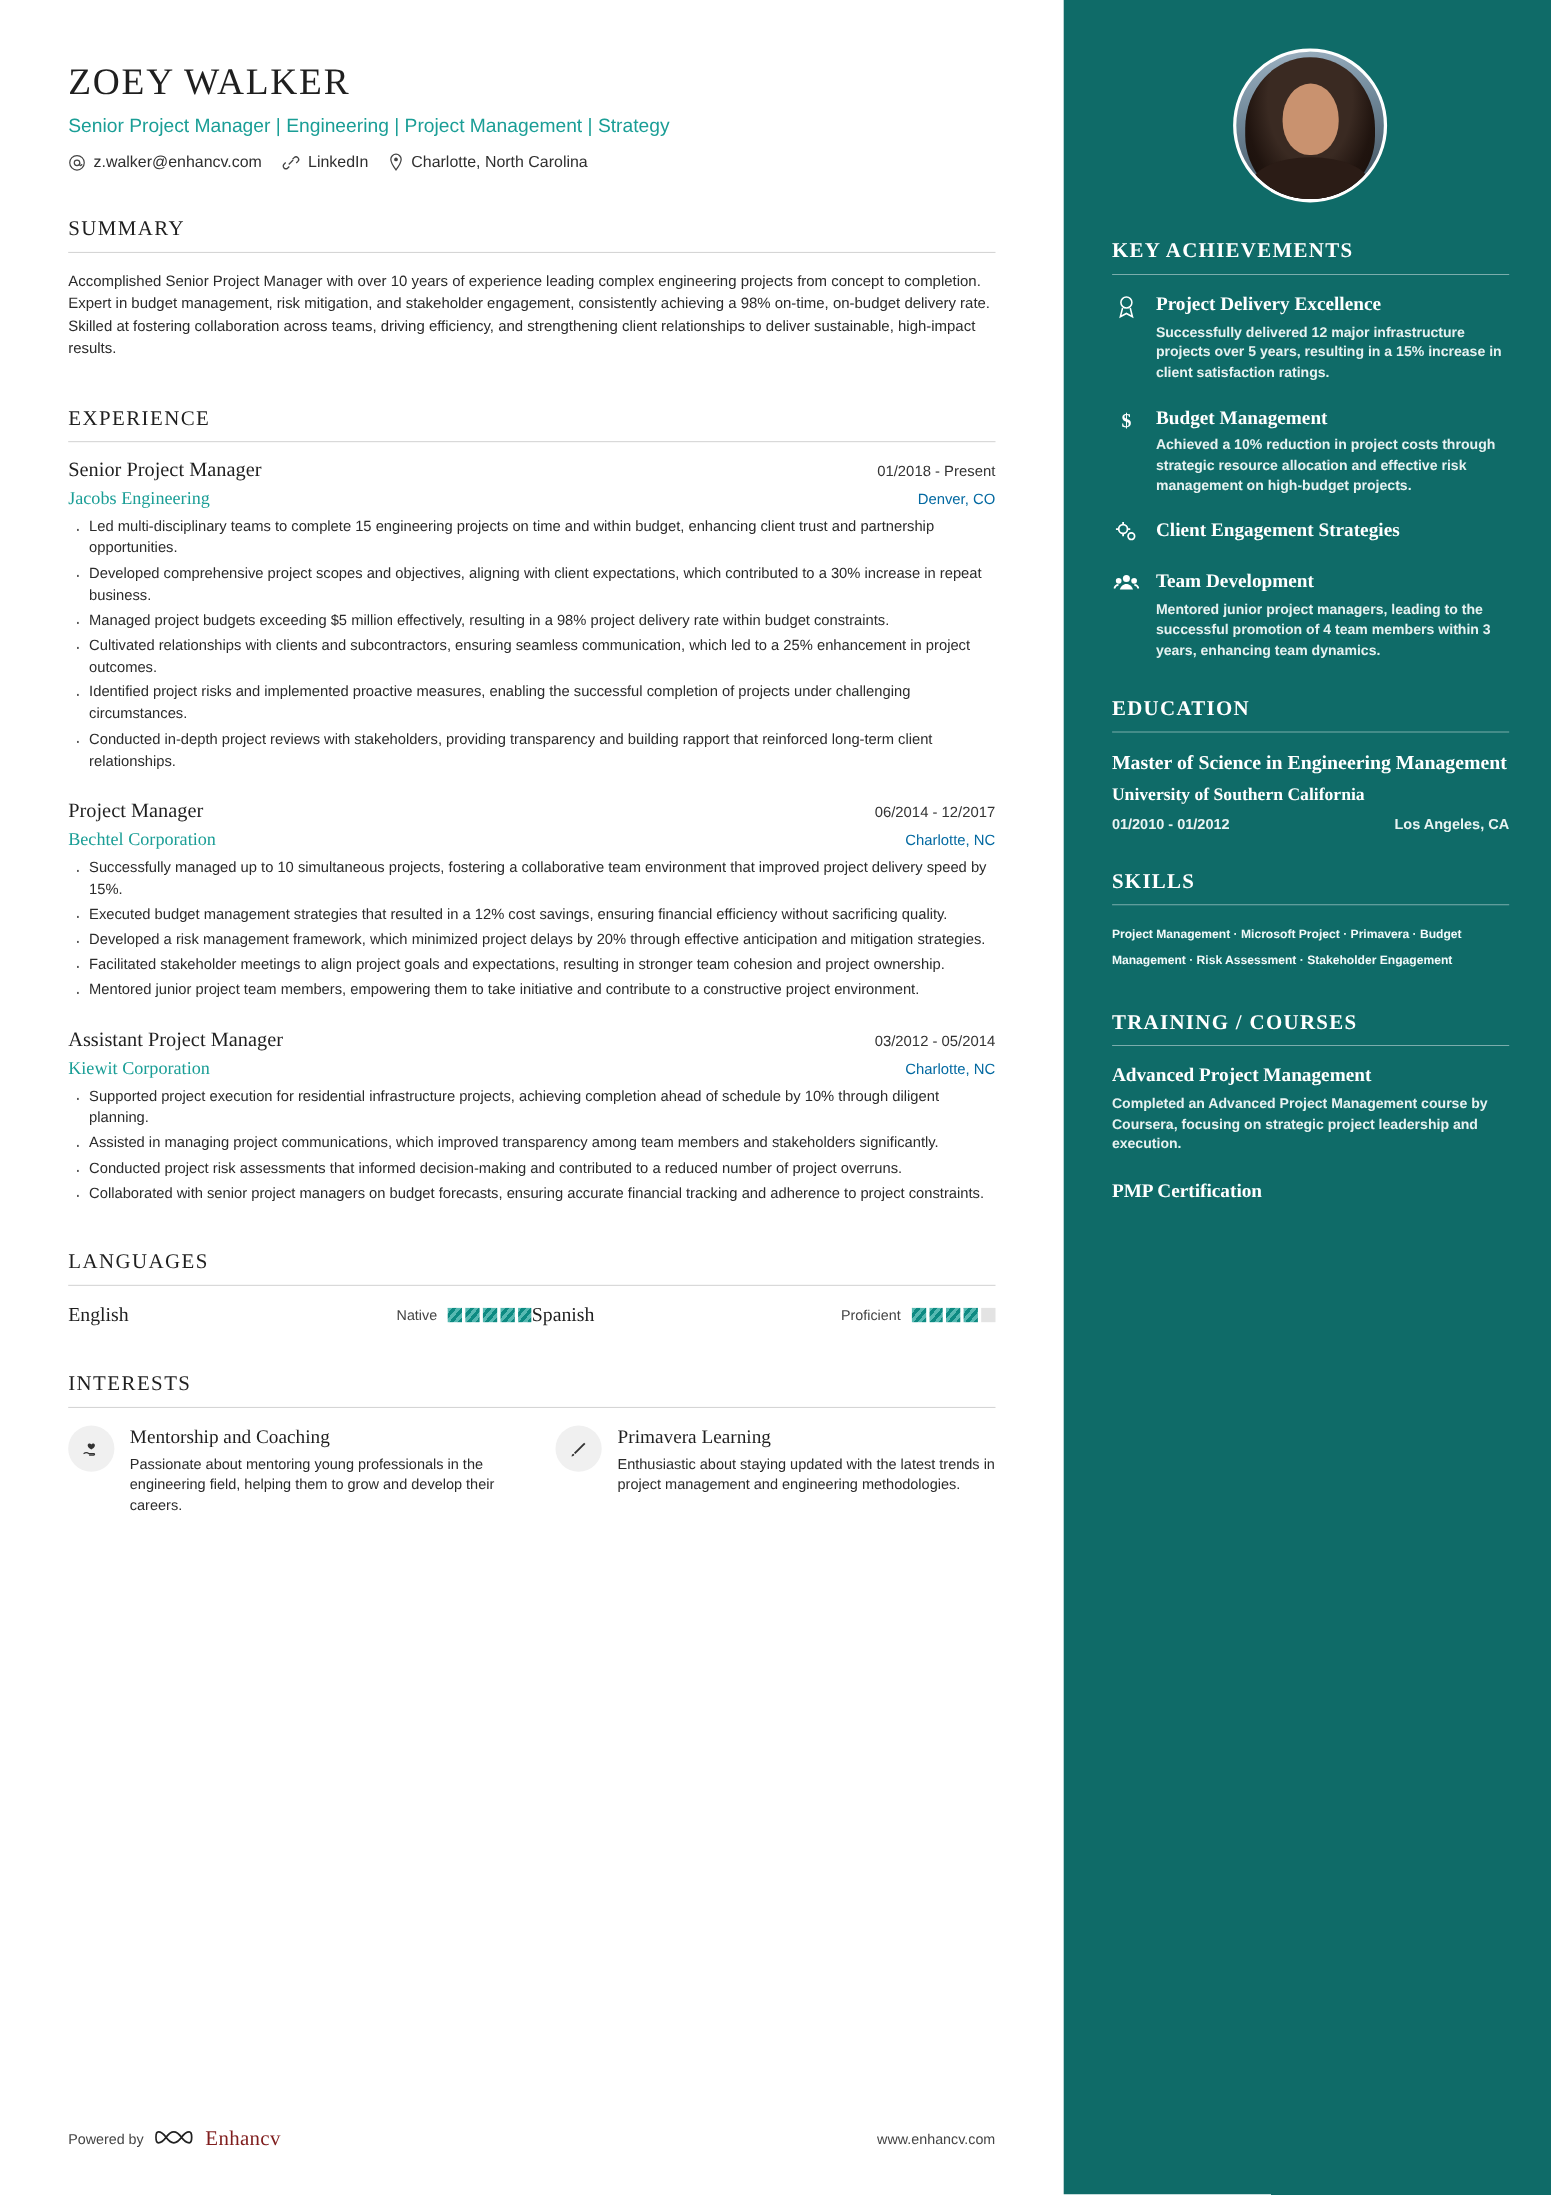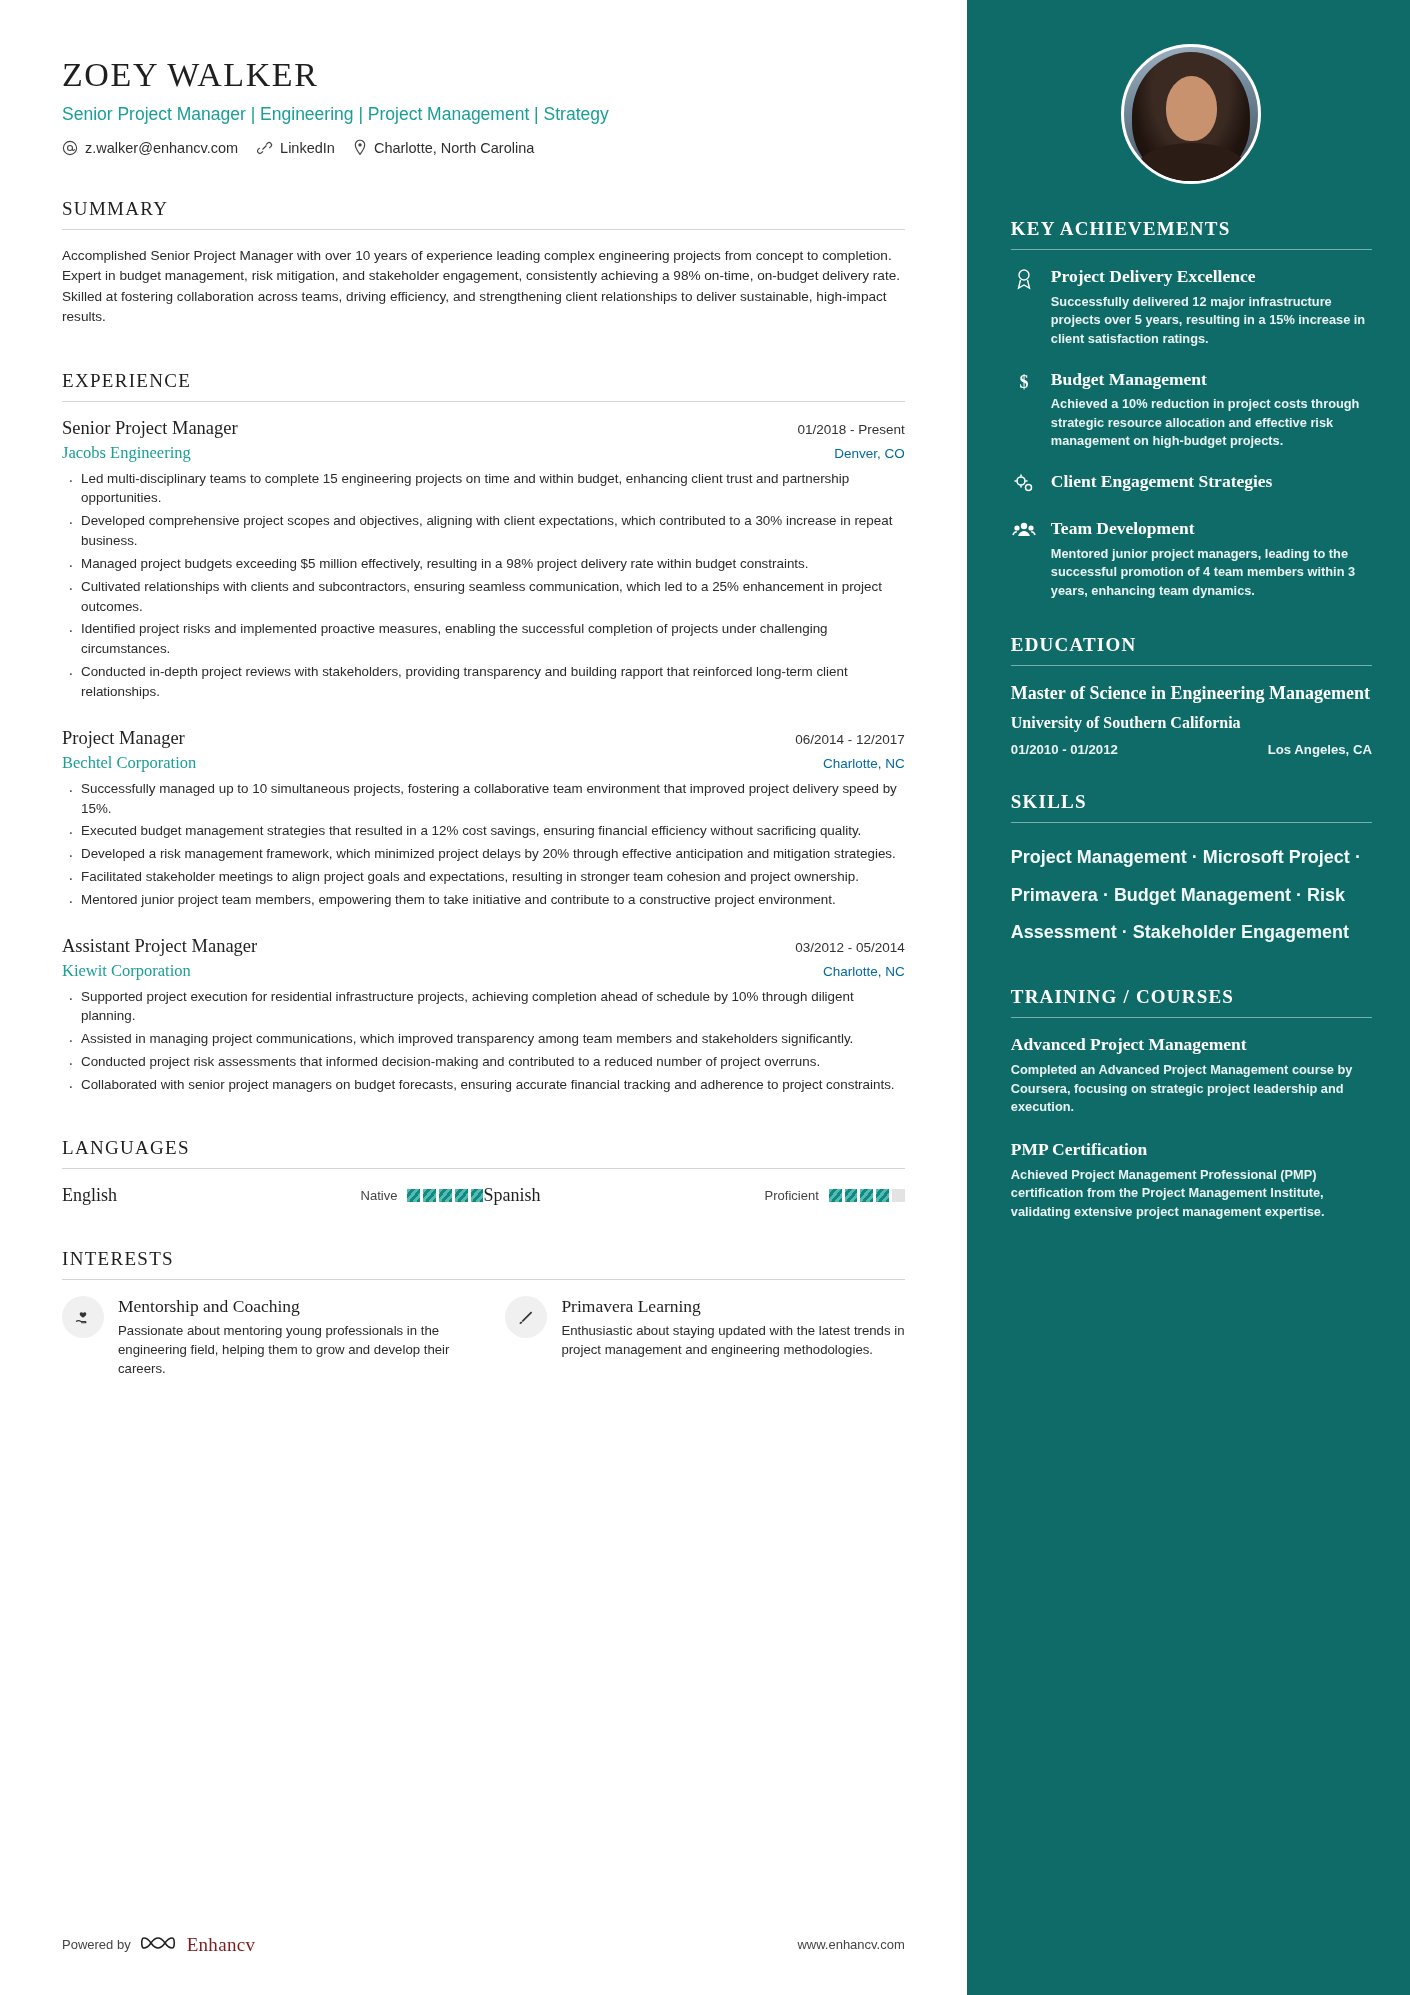--- a/index.html
+++ b/index.html
@@ -229,21 +229,21 @@
     font-family: "Liberation Serif", serif;
     font-size: 16px;
     margin-bottom: 10px;
   }
   .edu-meta {
     display: flex;
     justify-content: space-between;
     font-size: 13.2px;
     color: #eaf4f3;
   }
-  .skills-list { font-size: 18px; line-height: 2.1; color: #f2fafa; }
+  .skills-list { font-size: 11px; line-height: 2.1; color: #f2fafa; }
   .skills-list span::after { content: " · "; }
   .skills-list span:last-child::after { content: ""; }
   .course { margin-bottom: 22px; }
   .course-title {
     font-family: "Liberation Serif", serif;
     font-size: 17.5px;
     margin-bottom: 6px;
   }
   .course-desc {
     font-size: 12.8px;
@@ -521,17 +521,16 @@
     </div>
 
     <div class="r-section">
       <div class="r-sec-title">TRAINING / COURSES</div>
       <div class="course">
         <div class="course-title">Advanced Project Management</div>
         <div class="course-desc">Completed an Advanced Project Management course by Coursera, focusing on strategic project leadership and execution.</div>
       </div>
       <div class="course">
         <div class="course-title">PMP Certification</div>
-        <div class="course-desc">Achieved Project Management Professional (PMP) certification from the Project Management Institute, validating extensive project management expertise.</div>
       </div>
     </div>
   </div>
 </div>
 
 </body></html>

